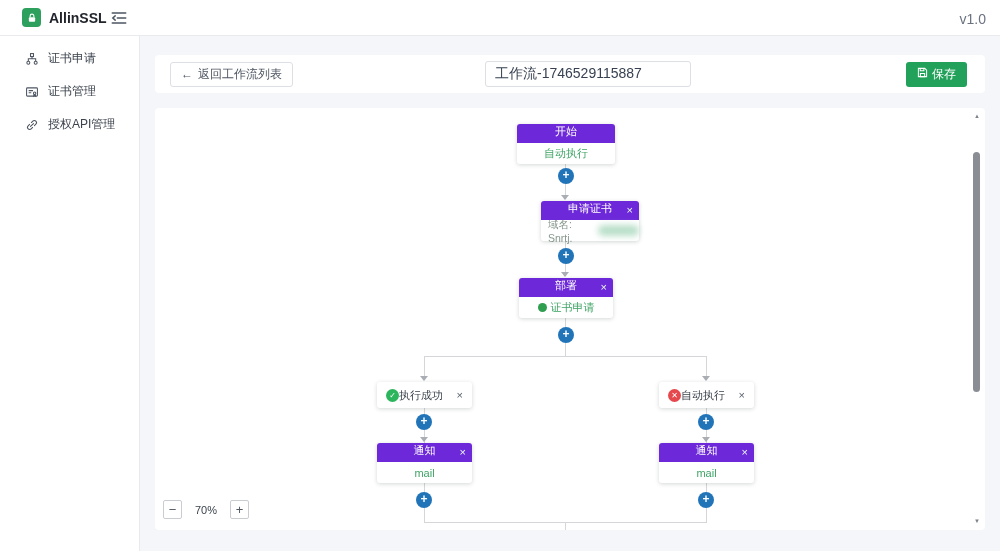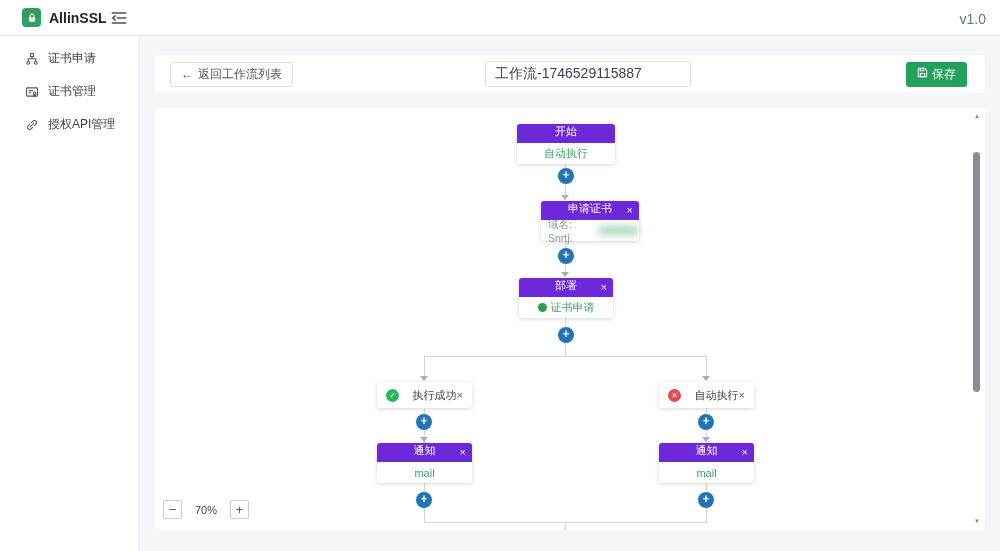--- a/index.html
+++ b/index.html
@@ -41,21 +41,21 @@
   .node-header .close { position:absolute; right:6px; top:0; height:19px; line-height:19px; color:#eafaf0; font-size:11px; cursor:pointer; }
   .node-body { height:21px; display:flex; align-items:center; justify-content:center; font-size:11px; color:#3fa466; gap:4px; }
   .node-body.domain { color:#86988d; font-size:10.5px; justify-content:flex-start; padding-left:7px; }
   .blur-patch { display:inline-block; width:46px; height:11px; border-radius:7px; background:#b9dfc9; filter:blur(3px); }
   .panel-dot { width:9px; height:9px; border-radius:50%; background:#2f9e4f; flex:none; }
 
   .branch-card { position:absolute; height:26px; background:#fff; border-radius:3px; box-shadow:0 1px 4px rgba(15,40,30,.18); display:flex; align-items:center; font-size:11px; color:#3c434d; z-index:2; cursor:pointer; }
   .branch-card .st-ic { width:13px; height:13px; border-radius:50%; margin-left:9px; color:#fff; font-size:8px; line-height:13px; text-align:center; flex:none; }
   .st-ok { background:#2db55d; }
   .st-err { background:#e5484d; }
-  .branch-card .lbl { flex:1; text-align:right; }
+  .branch-card .lbl { flex:1; text-align:left; }
   .branch-card .bclose { margin-right:9px; color:#5a626e; font-size:11px; cursor:pointer; }
 
   
   .zoom-box { position:absolute; left:8px; bottom:11px; display:flex; align-items:center; gap:13px; z-index:4; }
   .zoom-btn { width:19px; height:19px; background:#fff; border:1px solid #c9ccd2; border-radius:2px; font-size:13px; color:#4e5662; display:flex; align-items:center; justify-content:center; cursor:pointer; }
   .zoom-level { font-size:11px; color:#3c434d; }
 
   
   .scrollbar { position:absolute; right:3px; top:2px; width:10px; height:418px; z-index:4; }
   .scroll-arrow { position:absolute; left:0; width:10px; font-size:6px; color:#7d8188; text-align:center; cursor:pointer; }

